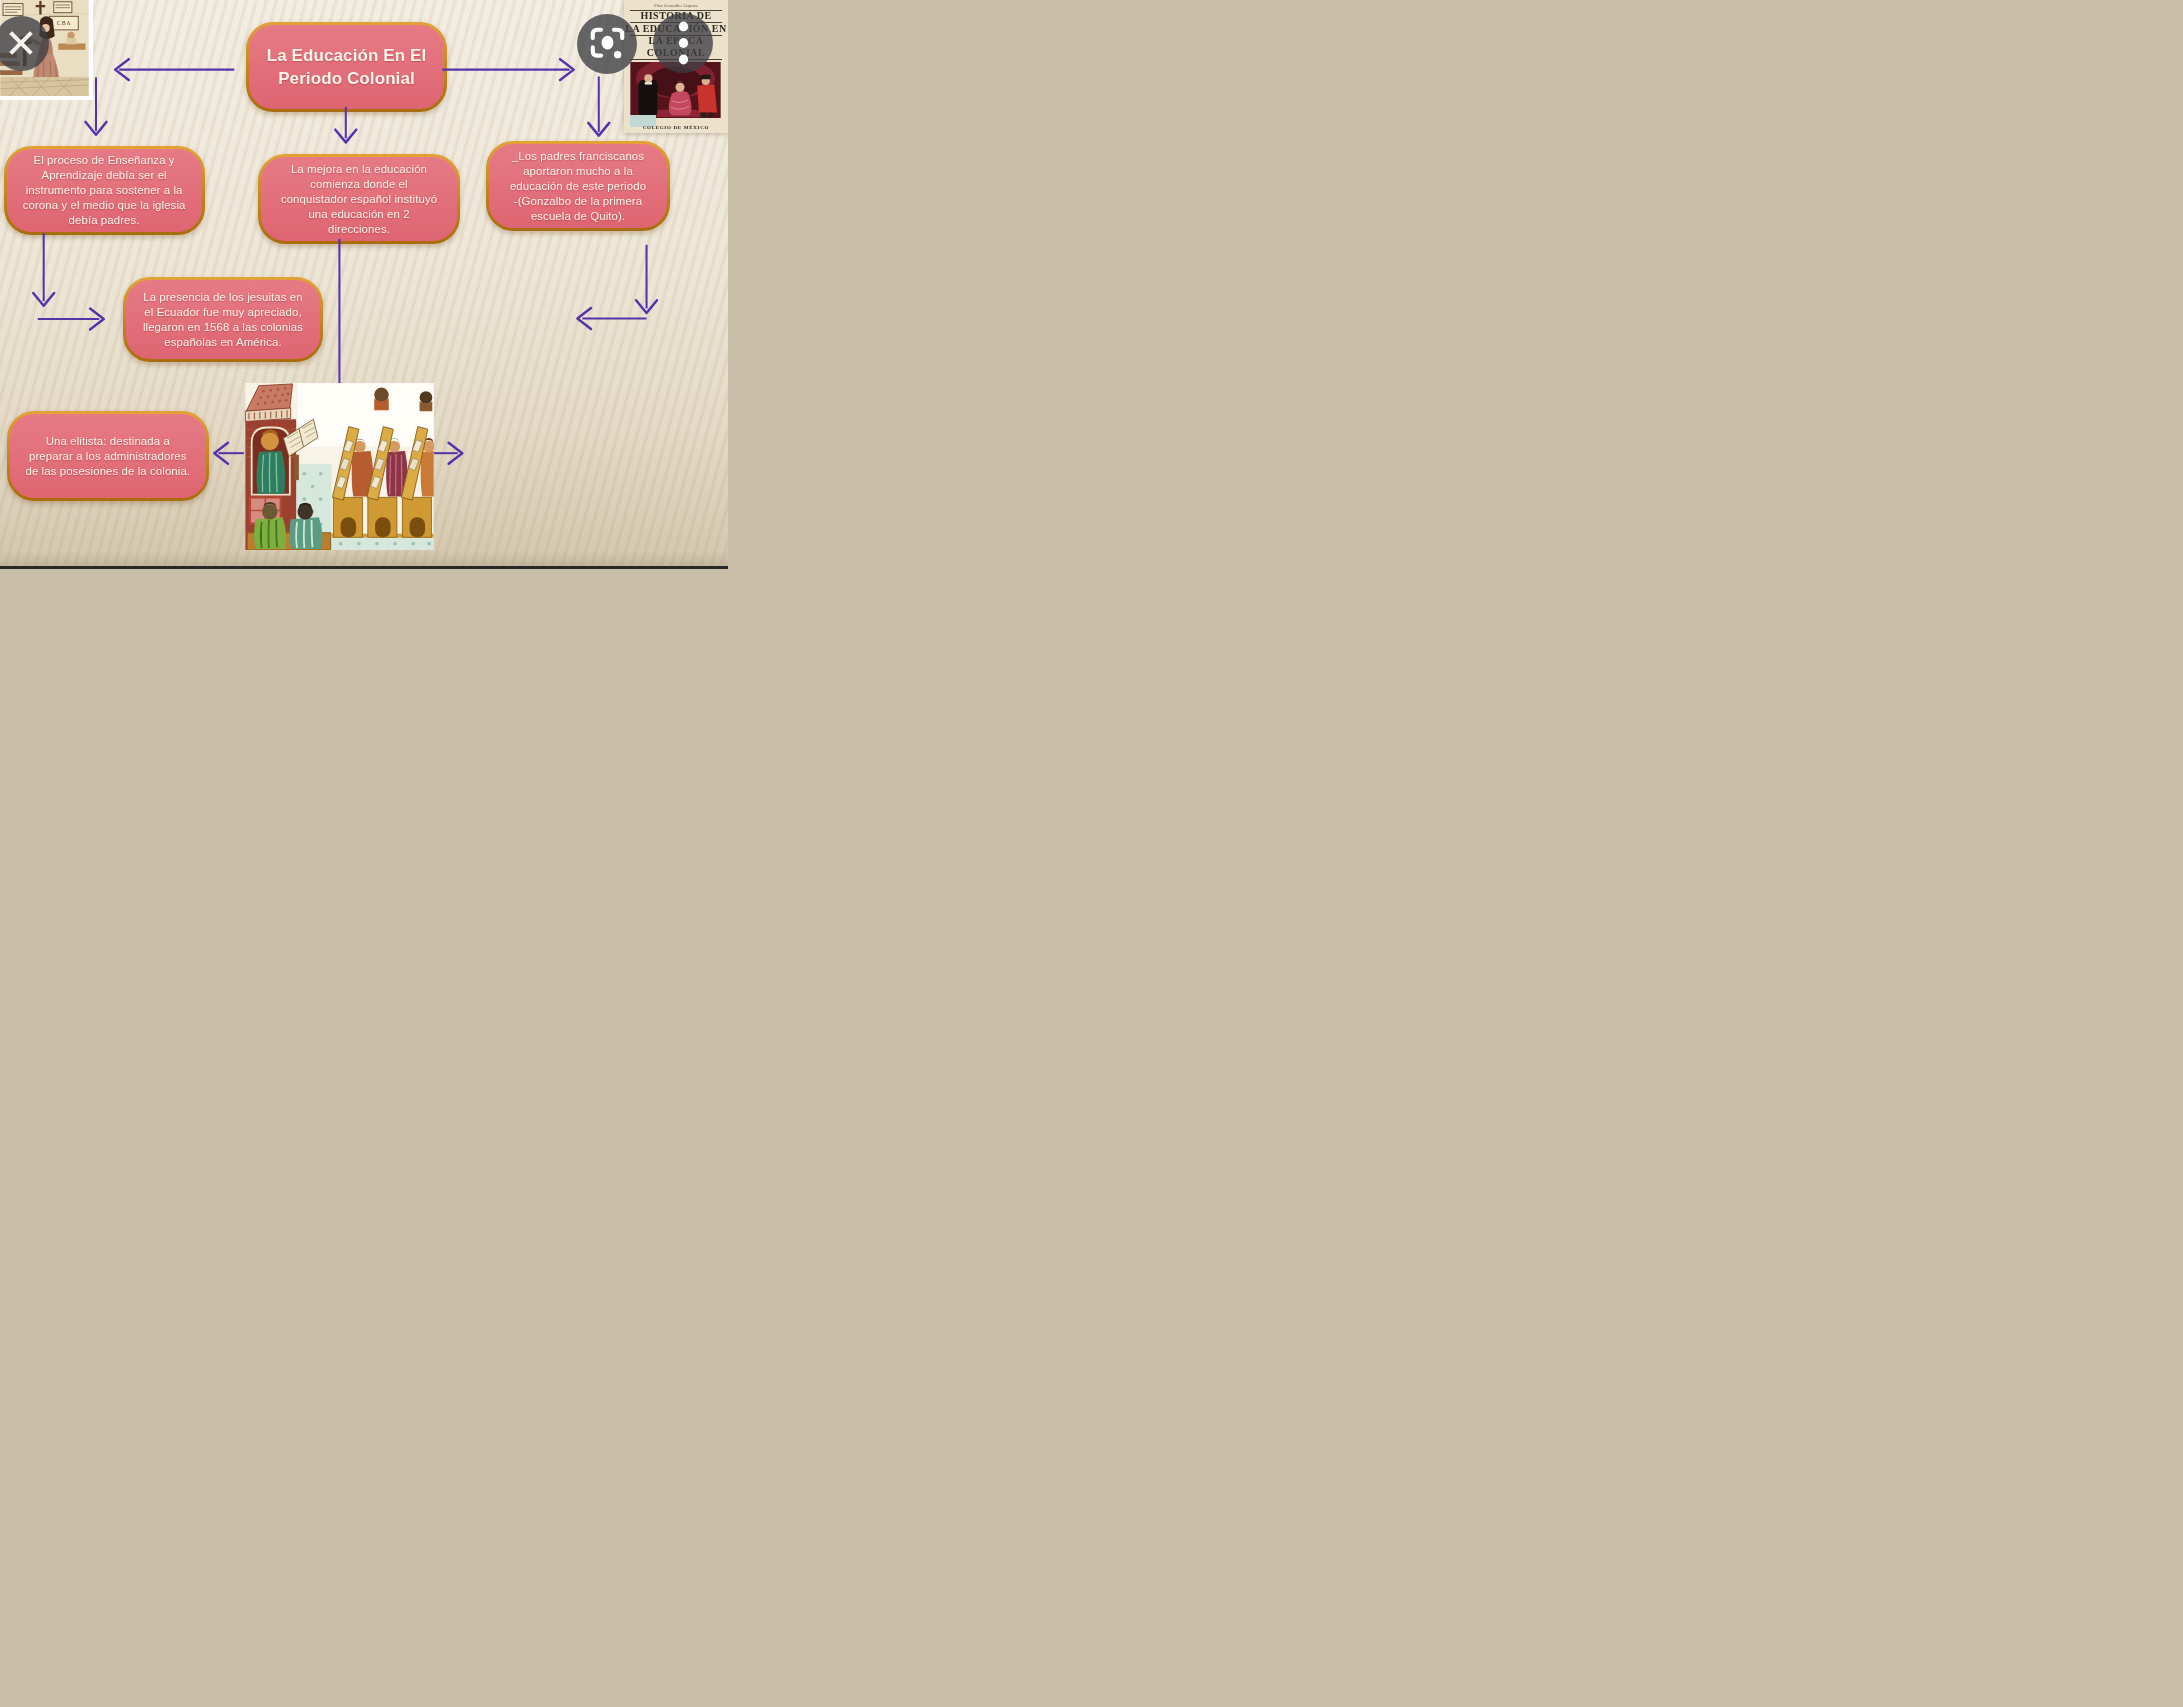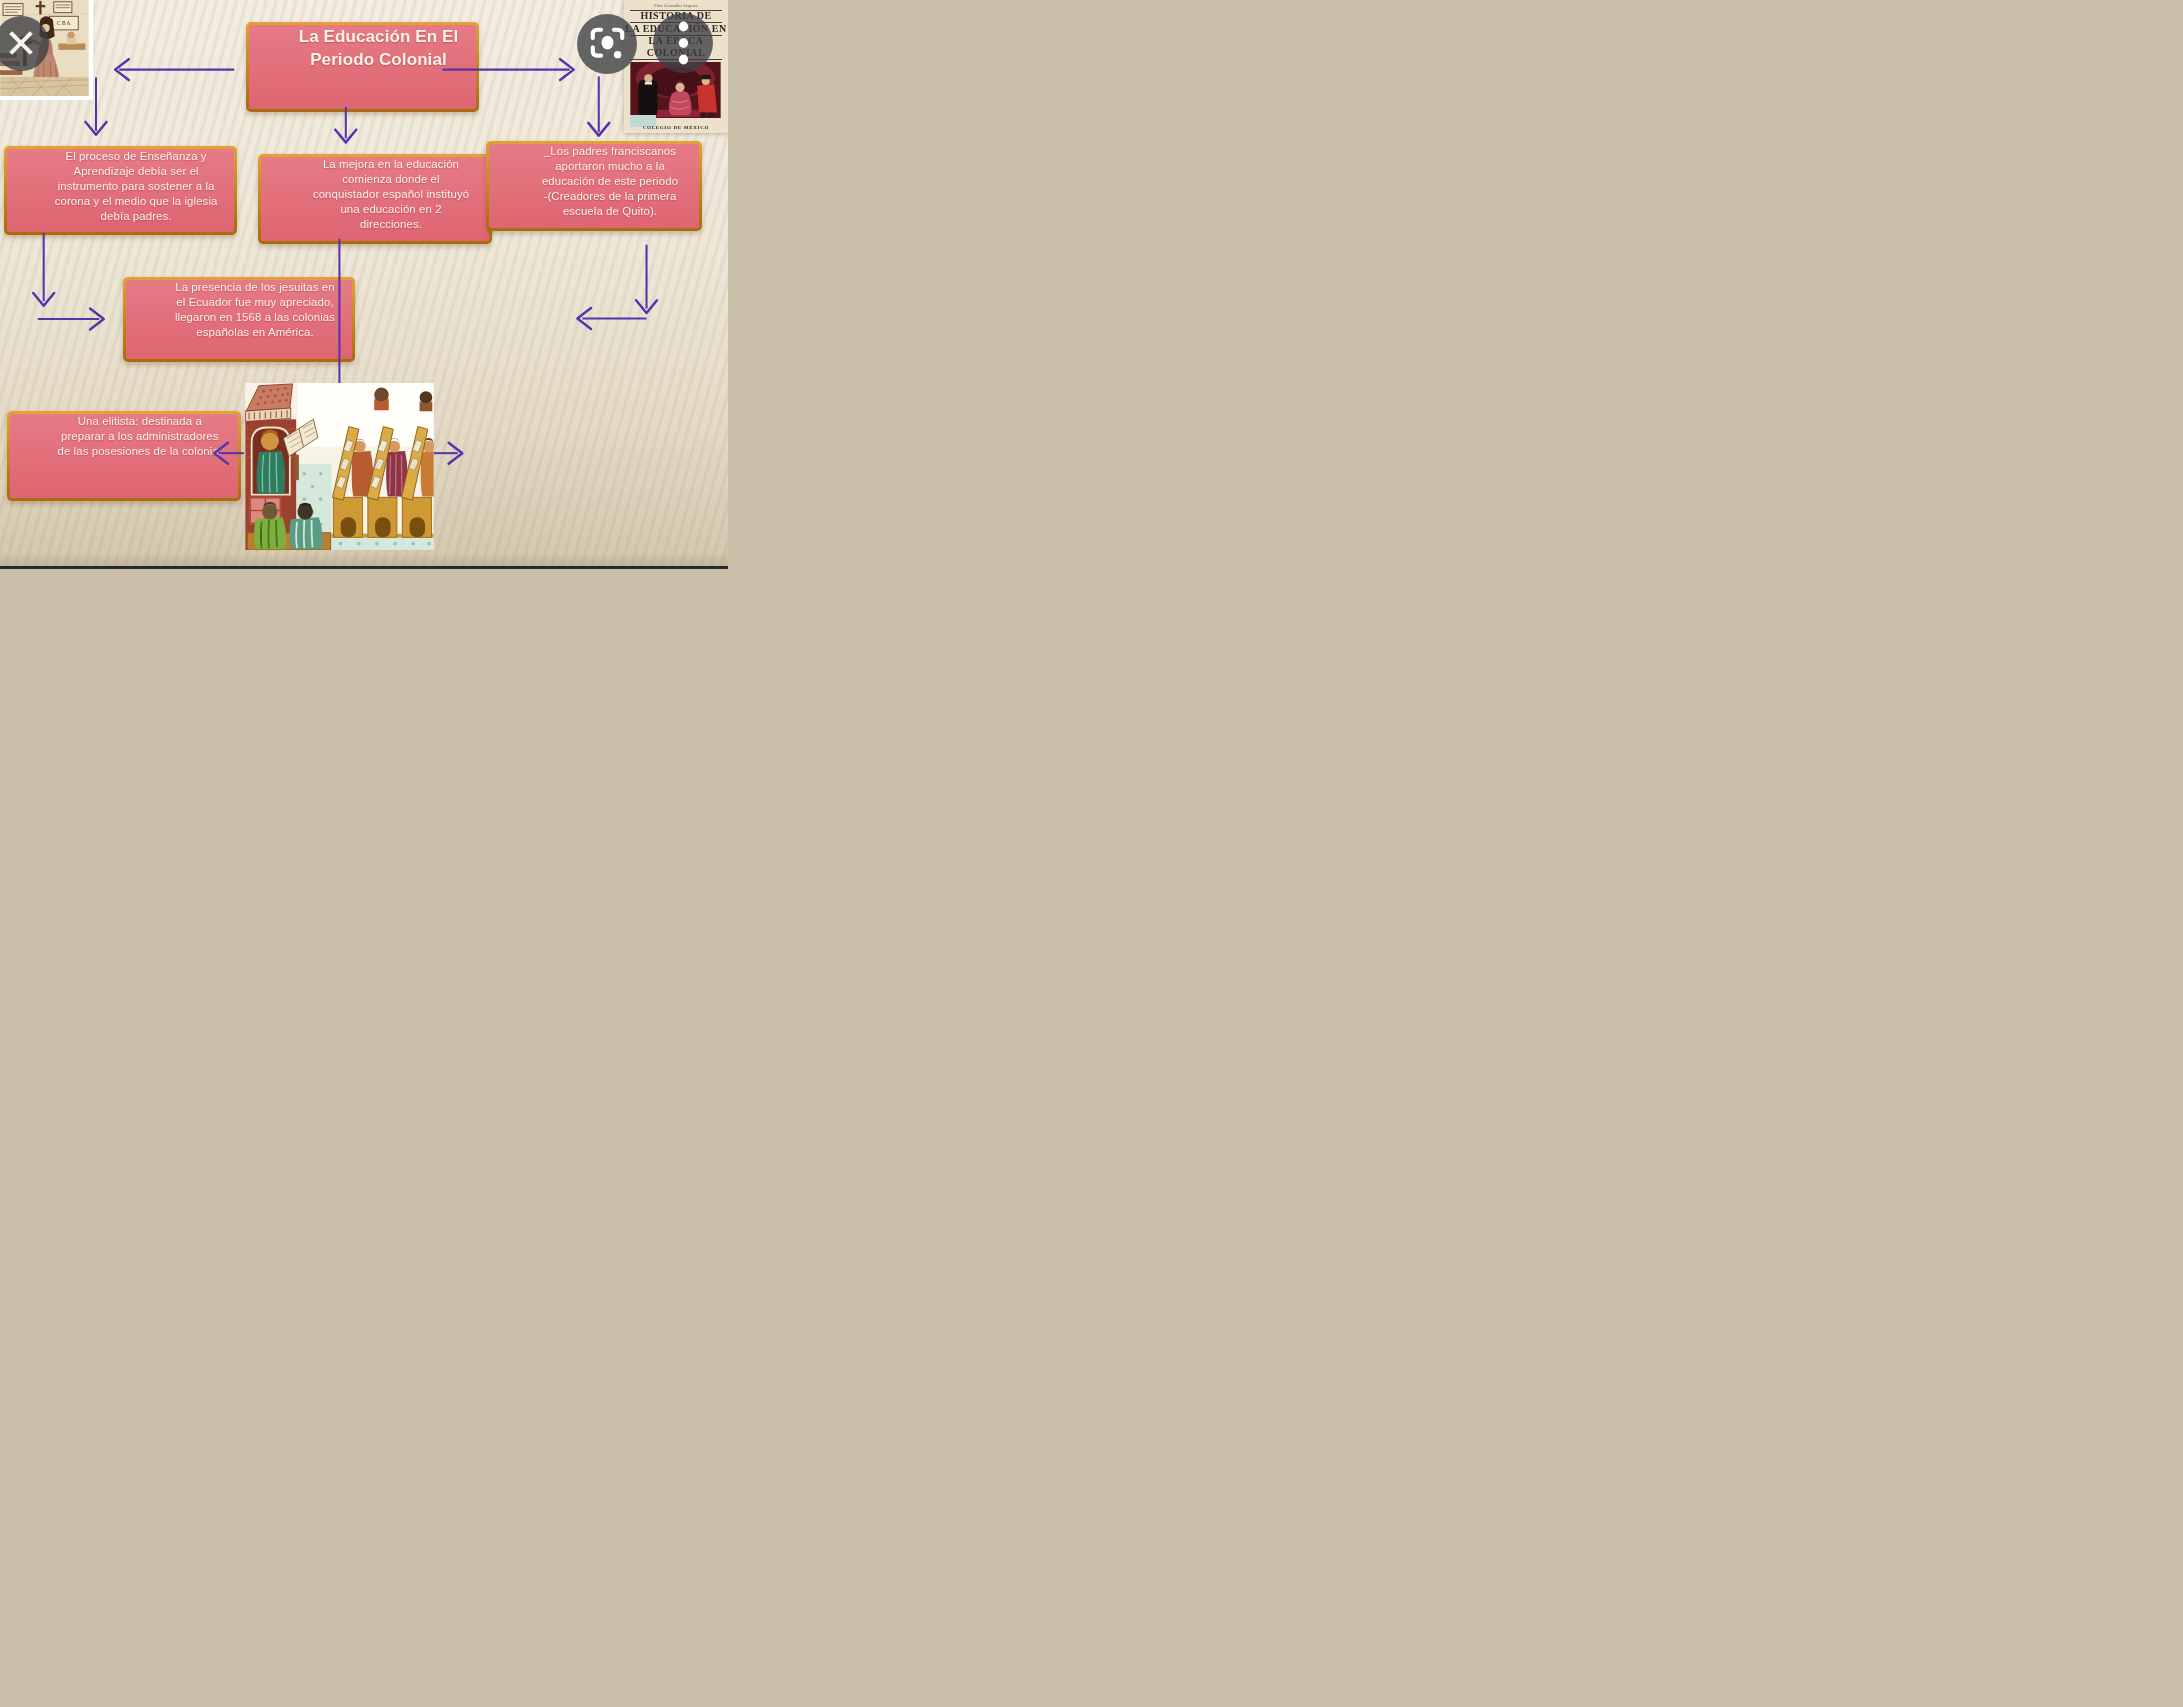--- a/index.html
+++ b/index.html
@@ -1,25 +1,25 @@
 <!DOCTYPE html>
 <html style="--node-fill: #e2707a; --node-border: #cd8414; --arrow: #5733ab; --background: #ece5d6;font-size:7.3px"><head>
 <meta charset="utf-8">
 <style>
   html,body{margin:0;padding:0;background:#c9bfa9;font-family:"Liberation Sans",sans-serif;}
   #stage{position:relative;width:728px;height:569px;overflow:hidden;
     background:linear-gradient(180deg,#f3ede2 0%,#eee7d8 45%,#e4dac6 75%,#d5c9b0 97%,#bdb098 100%);}
   #stage::before{content:"";position:absolute;inset:0;
     background:repeating-linear-gradient(105deg,rgba(255,255,255,0) 0 6px,rgba(150,132,100,.10) 6px 9.6px);
     pointer-events:none;}
-  .node{position:absolute;display:flex;justify-content:center;text-align:center;
-    border:3.2px solid transparent;border-radius:5px;
+  .node{position:absolute;display:flex;align-items:center;justify-content:center;text-align:center;
+    border:3.2px solid transparent;border-radius:27px;
     background:linear-gradient(180deg,#e67b85,#de6571) padding-box,
                linear-gradient(180deg,#e2a238,#a86c0c) border-box;
-    box-shadow:0 2.3px 5.5px rgba(110,70,20,.28);padding-left:32px;}
+    box-shadow:0 2.3px 5.5px rgba(110,70,20,.28);}
   .node-text{white-space:pre-line;color:#fdf4ea;font-size:11.4px;line-height:15px;
     text-shadow:0 0.9px 1.4px rgba(150,40,55,.45);letter-spacing:0.1px;padding:0 4.5px;}
   .node-title .node-text{font-size:17px;line-height:23px;font-weight:600;}
   .circle-btn{position:absolute;border-radius:50%;background:rgba(62,62,66,.78);border:none;padding:0;
     display:flex;align-items:center;justify-content:center;cursor:pointer;z-index:9;}
   .photo{position:absolute;background:#fff;z-index:2;}
   .photo svg{display:block;}
   #book-cover{position:absolute;left:624px;top:0;width:104px;height:133px;background:#ece2cc;z-index:2;
     box-shadow:0 1.4px 4.5px rgba(90,70,40,.35);text-align:center;font-family:"Liberation Serif",serif;color:#2e2820;}
   #book-cover .rule{height:0.5px;background:#4a4136;margin:0 6.4px;}
@@ -348,21 +348,21 @@
     <div class="node-text">La mejora en la educación
 comienza donde el
 conquistador español instituyó
 una educación en 2
 direcciones.</div>
   </div>
   <div class="node" style="left:486px;top:141px;width:178px;height:84px;">
     <div class="node-text">_Los padres franciscanos
 aportaron mucho a la
 educación de este periodo
--(Creadores de la primera
+-(Gonzalbo de la primera
 escuela de Quito).</div>
   </div>
   <div class="node" style="left:123px;top:277px;width:194px;height:79px;">
     <div class="node-text">La presencia de los jesuitas en
 el Ecuador fue muy apreciado,
 llegaron en 1568 a las colonias
 españolas en América.</div>
   </div>
   <div class="node" style="left:6.8px;top:411px;width:196px;height:84px;">
     <div class="node-text">Una elitista: destinada a

